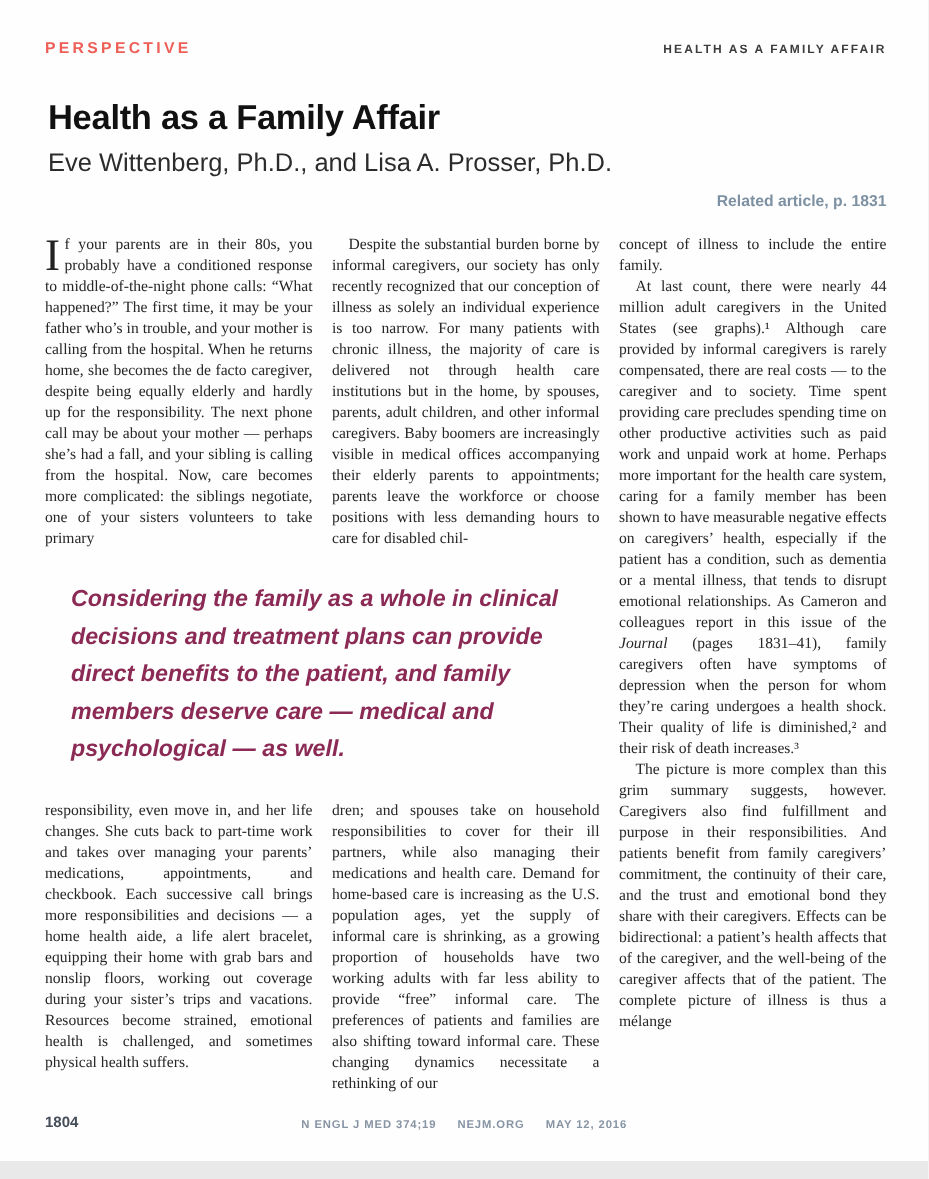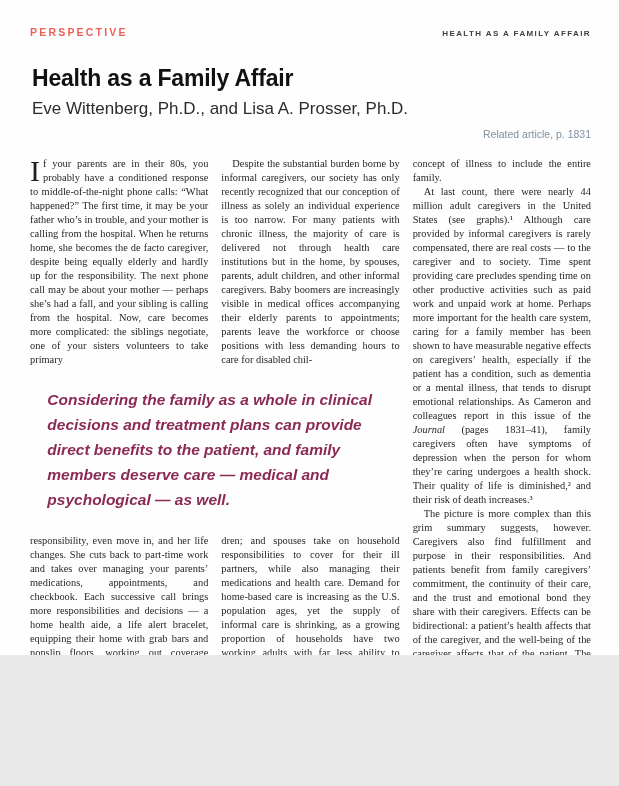--- a/index.html
+++ b/index.html
@@ -1,19 +1,19 @@
 <!DOCTYPE html>
 <html lang="en"><head>
 <meta charset="utf-8">
 <style>
   html, body { margin: 0; padding: 0; background: #e9e9e9; }
   .page {
     position: relative;
     width: 619px;
-    height: 655px;
+    height: 774px;
     margin: 0 auto;
     background: #fefefe;
     overflow: hidden;
     box-sizing: border-box;
     padding: 26px 28px 0 30px;
     font-family: "Liberation Serif", serif;
     color: #262626;
   }
   
   .masthead {
@@ -48,21 +48,21 @@
     margin: 7px 0 0 2px;
     font-family: "Liberation Sans", sans-serif;
     font-size: 17px;
     color: #2c2c2c;
   }
   .related-note {
     margin-top: 9px;
     text-align: right;
     font-family: "Liberation Sans", sans-serif;
     font-size: 10.5px;
-    font-weight: normal;
+    font-weight: bold;
     color: #7d91a3;
   }
   
   .body-grid {
     margin-top: 17px;
     display: grid;
     grid-template-columns: 1fr 1fr 1fr;
     column-gap: 13px;
     grid-template-rows: auto auto auto;
   }
@@ -160,14 +160,20 @@
 
     <div class="quote-wrap">
       <div class="pull-quote">Considering the family as a whole in clinical decisions and treatment plans can provide direct benefits to the patient, and family members deserve care — medical and psychological — as well.</div>
     </div>
 
     <p class="col1bot">responsibility, even move in, and her life changes. She cuts back to part-time work and takes over managing your parents’ medications, appointments, and checkbook. Each successive call brings more responsibilities and decisions — a home health aide, a life alert bracelet, equipping their home with grab bars and nonslip floors, working out coverage during your sister’s trips and vacations. Resources become strained, emotional health is challenged, and sometimes physical health suffers.</p>
     <p class="col2bot">dren; and spouses take on household responsibilities to cover for their ill partners, while also managing their medications and health care. Demand for home-based care is increasing as the U.S. population ages, yet the supply of informal care is shrinking, as a growing proportion of households have two working adults with far less ability to provide “free” informal care. The preferences of patients and families are also shifting toward informal care. These changing dynamics necessitate a rethinking of our</p>
 
   </main>
 
+  <footer class="page-footer">
+    <span class="page-number">1804</span>
+    <span class="citation">
+      <span>N ENGL J MED 374;19</span><span>NEJM.ORG</span><span>MAY 12, 2016</span>
+    </span>
+  </footer>
 
 </div>
 
 </body></html>

